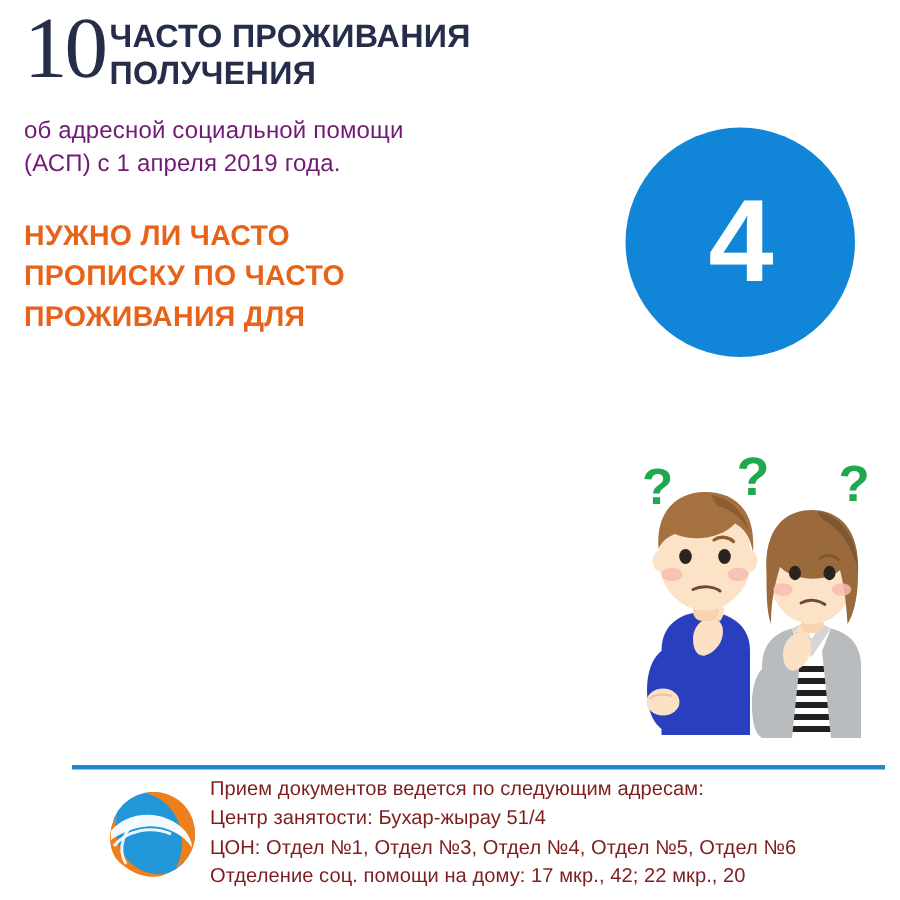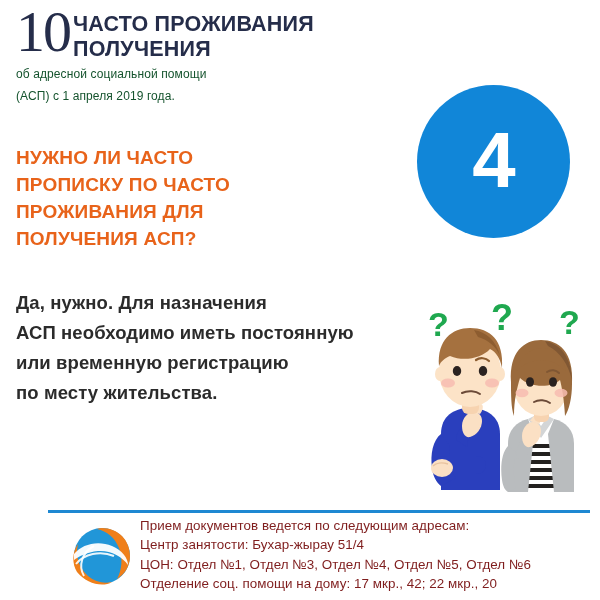--- a/index.html
+++ b/index.html
@@ -17,21 +17,21 @@
     font-size:58px;line-height:52px;color:#252d4a;font-weight:400;
     letter-spacing:-2px;font-family:"Liberation Serif","DejaVu Serif",serif;
     position:relative;top:-2px;
   }
   .hdr-lines{margin-left:3px;padding-top:4px;}
   .hdr-l1,.hdr-l2{
     color:#252d4a;font-weight:bold;font-size:21.5px;line-height:25px;
     letter-spacing:0.2px;white-space:nowrap;
   }
   .hdr-sub{
-    color:#14532d;font-size:12px;line-height:22px;margin-top:1px;
+    color:#701a75;font-size:16px;line-height:22px;margin-top:15px;
     letter-spacing:0.1px;
   }
 
   
   .question{
     position:absolute;left:16px;top:144px;width:360px;
     color:#e8631a;font-weight:bold;font-size:19px;line-height:27px;
     letter-spacing:0.2px;
   }
 
@@ -86,33 +86,26 @@
     <div class="hdr-sub">
       <div>об адресной социальной помощи</div>
       <div>(АСП) с 1 апреля 2019 года.</div>
     </div>
   </div>
 
   <div class="question">
     <div>НУЖНО ЛИ ЧАСТО</div>
     <div>ПРОПИСКУ ПО ЧАСТО</div>
     <div>ПРОЖИВАНИЯ ДЛЯ</div>
-    <div>ПОЛУЧЕНИЯ АСП?</div>
   </div>
 
   <div class="num-circle">
     <span>4</span>
   </div>
 
-  <div class="answer">
-    <div>Да, нужно. Для назначения</div>
-    <div>АСП необходимо иметь постоянную</div>
-    <div>или временную регистрацию</div>
-    <div>по месту жительства.</div>
-  </div>
 
   <div class="illu">
     <svg width="188" height="200" viewBox="0 0 188 200" xmlns="http://www.w3.org/2000/svg">
 
       <g fill="#1fa84f" font-family="Liberation Sans, sans-serif" font-size="34" font-weight="bold">
         <text x="16" y="36">?</text>
       </g>
       <g fill="#1fa84f" font-family="Liberation Sans, sans-serif" font-size="36" font-weight="bold">
         <text x="79" y="30">?</text>
       </g>

